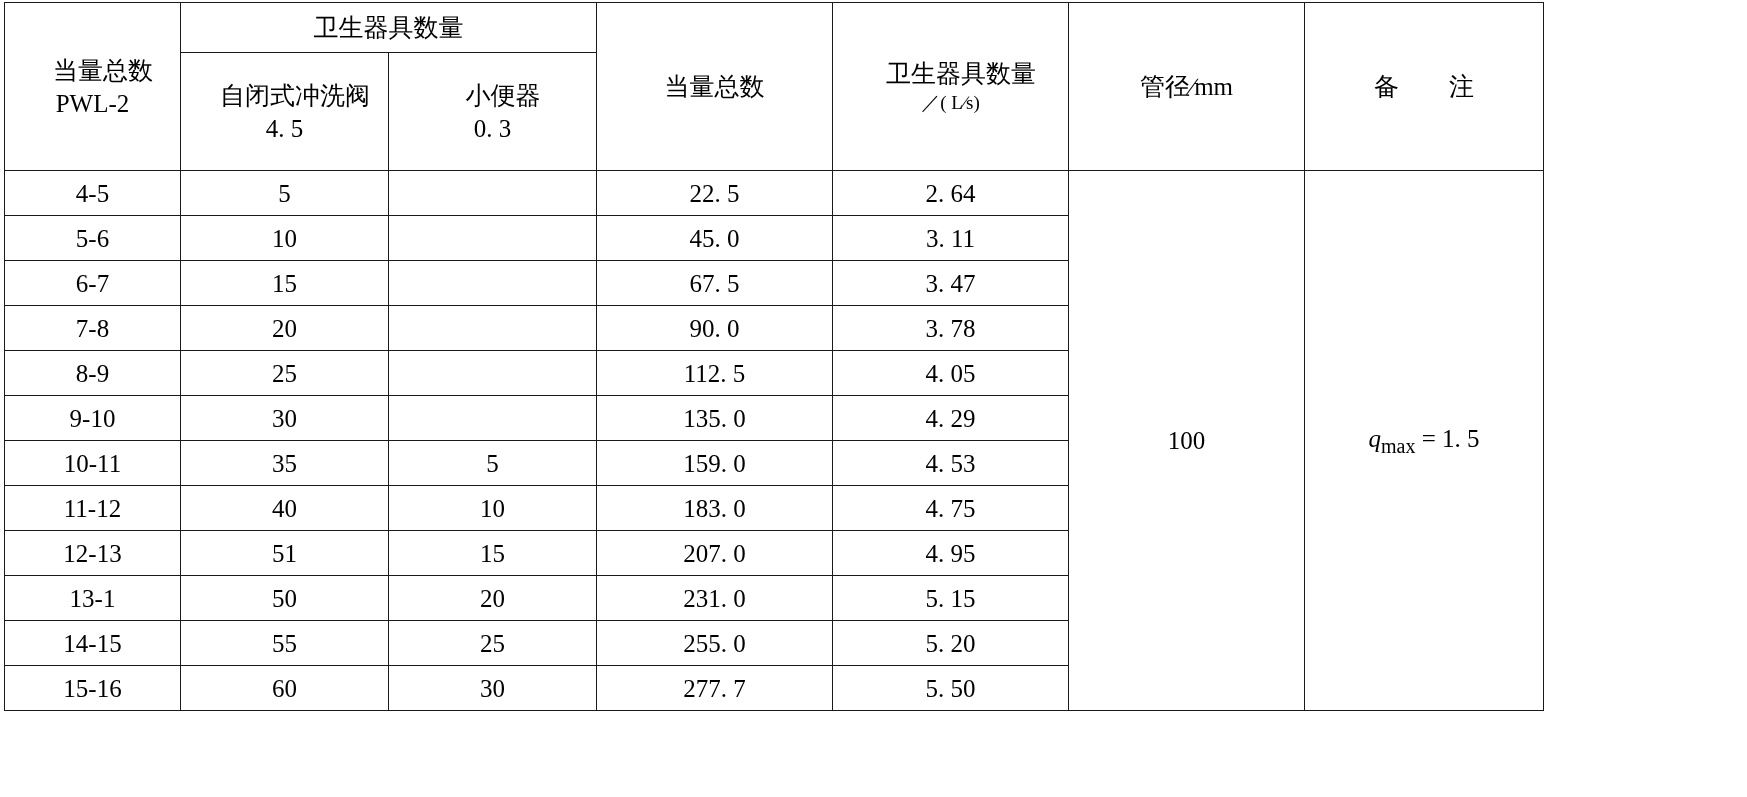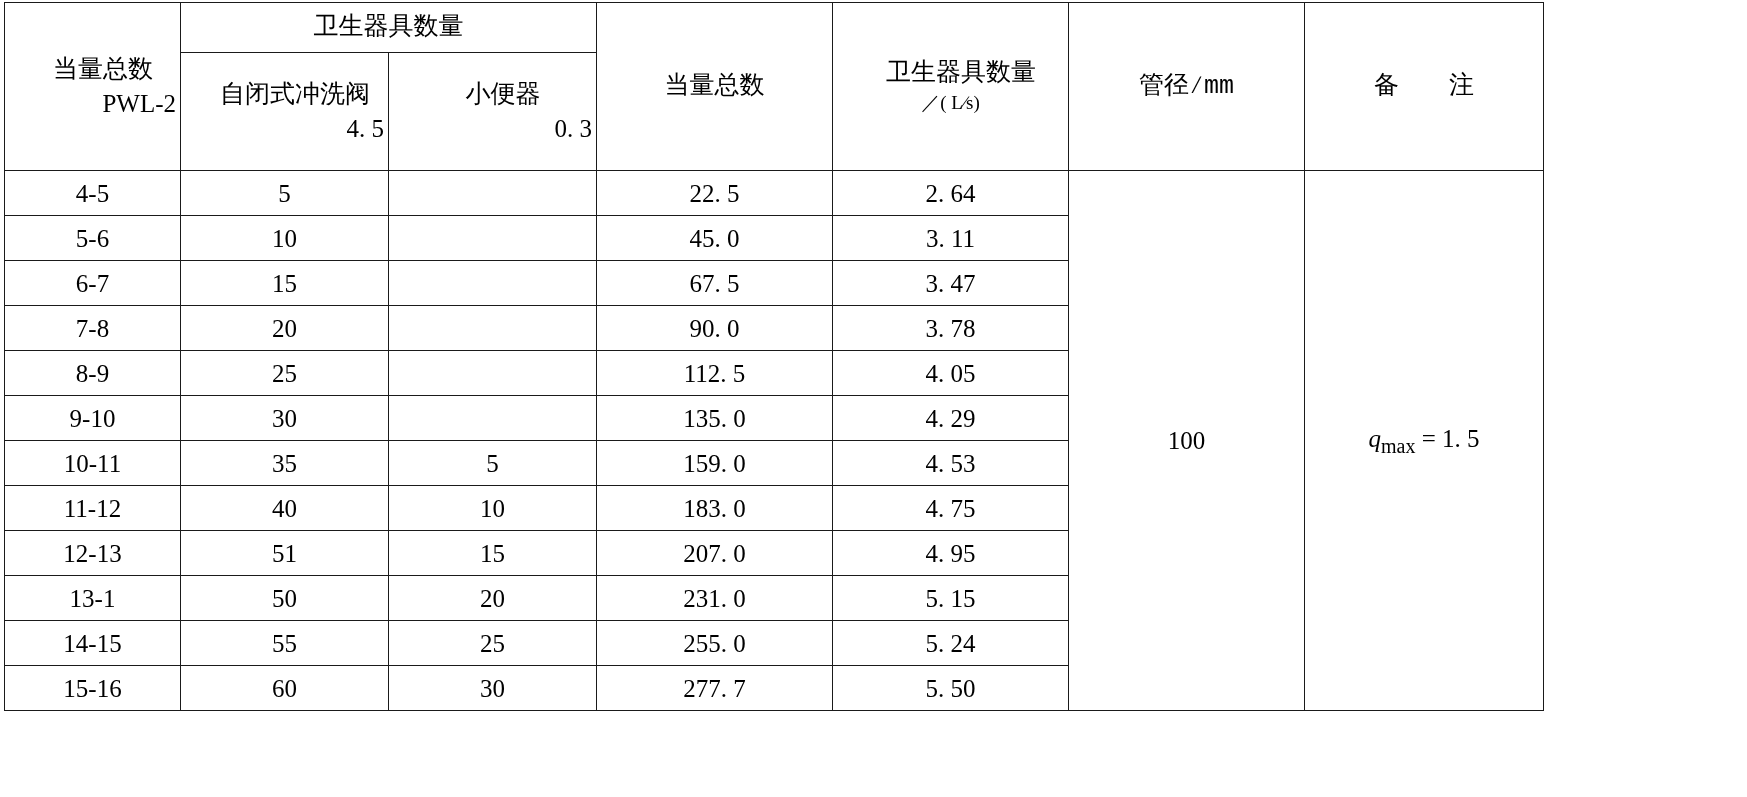--- a/index.html
+++ b/index.html
@@ -63,22 +63,22 @@
   
   col.c0 { width: 176px; }
   col.c1 { width: 208px; }
   col.c2 { width: 208px; }
   col.c3 { width: 236px; }
   col.c4 { width: 236px; }
   col.c5 { width: 236px; }
   col.c6 { width: 239px; }
   .hdr-top { height: 50px; }
   .hdr-bottom { height: 118px; }
-  .cn { font-family: Liberation Mono, monospace; margin-left: 21px; }
-  .num { font-family: "Liberation Serif", serif; text-align: right; }
+  .cn { font-family: Liberation Serif, serif; margin-left: 21px; }
+  .num { font-family: "Liberation Serif", serif; }
 </style>
 </head>
 <body>
 
 <div class="sheet">
   <table class="calc-table">
     <colgroup>
       <col class="c0">
         <col class="c1">
         <col class="c2">
@@ -185,21 +185,21 @@
         <td class="row-cell">50</td>
         <td class="row-cell">20</td>
         <td class="row-cell">231. 0</td>
         <td class="row-cell">5. 15</td>
       </tr>
       <tr>
         <td class="row-cell">14-15</td>
         <td class="row-cell">55</td>
         <td class="row-cell">25</td>
         <td class="row-cell">255. 0</td>
-        <td class="row-cell">5. 24</td>
+        <td class="row-cell">5. 20</td>
       </tr>
       <tr>
         <td class="row-cell">15-16</td>
         <td class="row-cell">60</td>
         <td class="row-cell">30</td>
         <td class="row-cell">277. 7</td>
         <td class="row-cell">5. 50</td>
       </tr>
     </tbody>
   </table>

